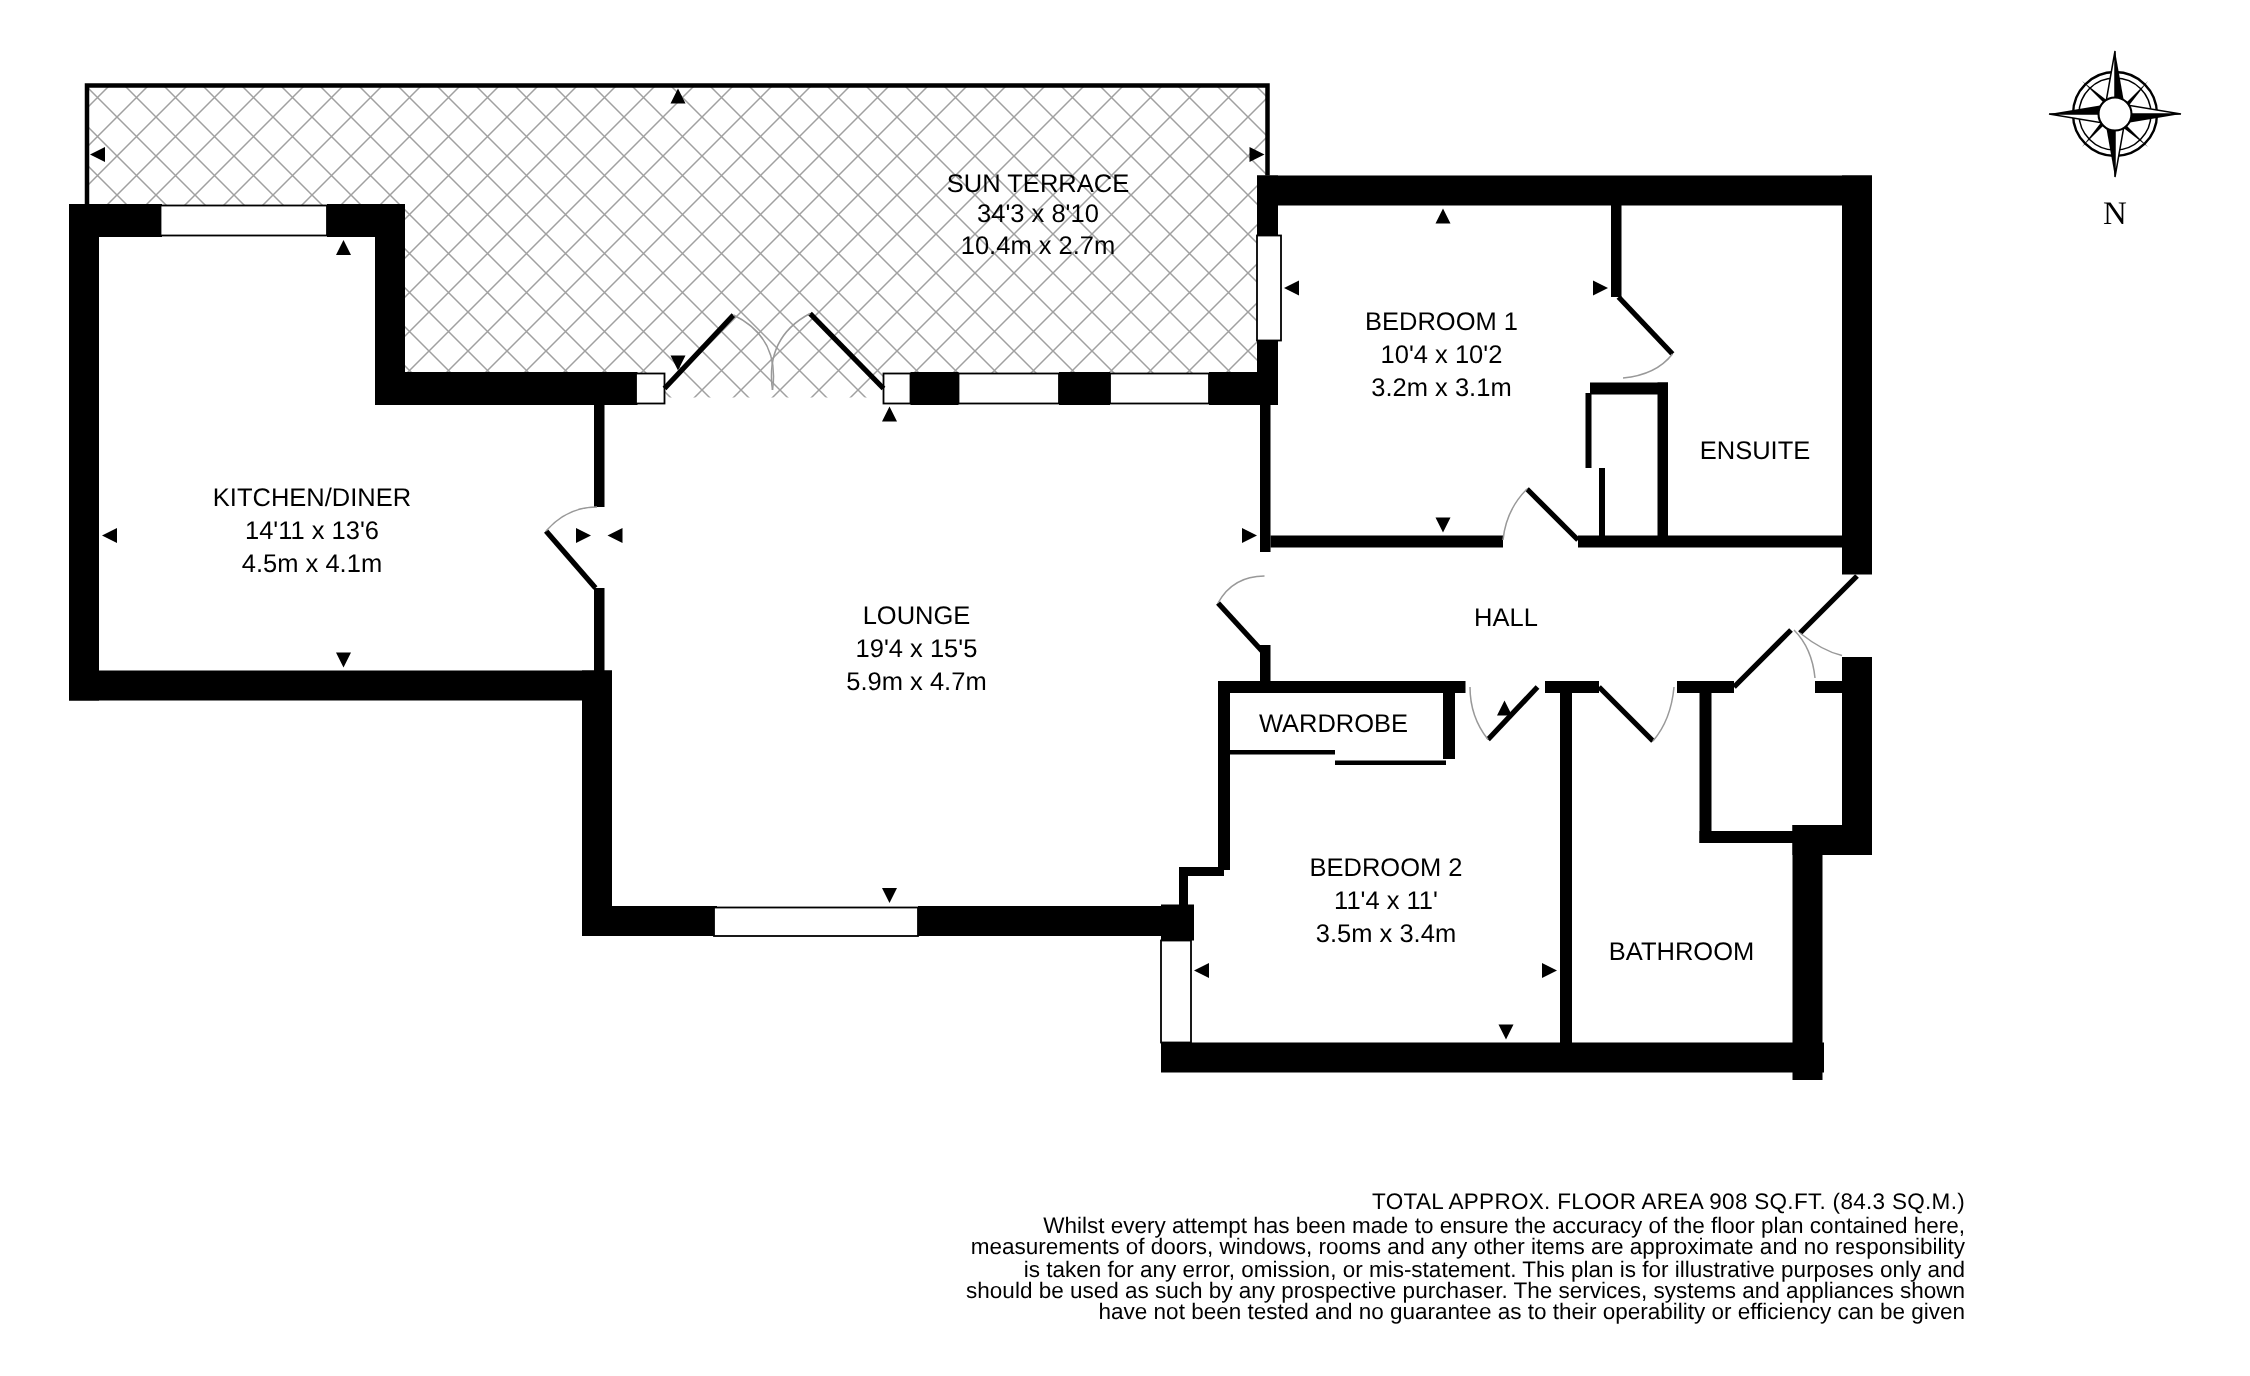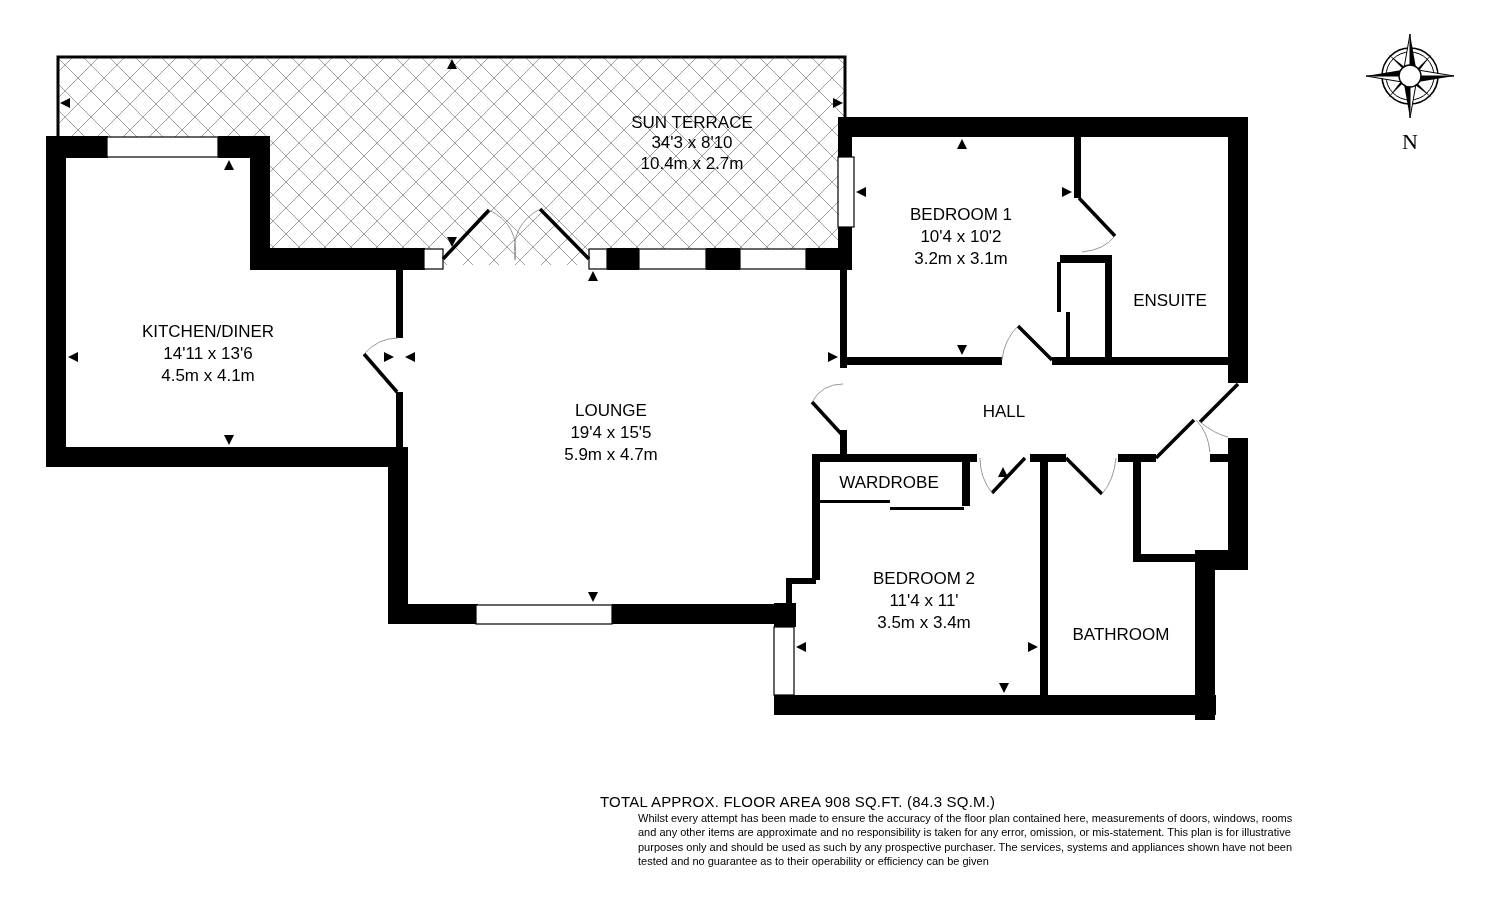--- a/index.html
+++ b/index.html
@@ -7,23 +7,23 @@
   #plan { position: absolute; left: 0; top: 0; width: 1500px; height: 917px; }
   .wall { fill: #000000; }
   .win { fill: #ffffff; stroke: #000; stroke-width: 1.2; }
   .thin { stroke: #000; stroke-width: 5; fill: none; }
   .door { stroke: #000; stroke-width: 3.5; fill: none; }
   .arc { stroke: #999; stroke-width: 1; fill: none; }
   .arrow { fill: #000; }
   .lbl { font-family: "Liberation Sans", sans-serif; font-size: 17px; fill: #000; text-anchor: middle; }
   .lbl-narrow { font-family: "Liberation Sans", sans-serif; font-size: 17px; fill: #000; text-anchor: middle; }
   .room-text { cursor: default; }
-  #footer { position: absolute; left: 600px; top: 792px; width: 710px; text-align: left; color: #000; font-family: "Liberation Sans", sans-serif; }
+  #footer { position: absolute; left: 600px; top: 792px; width: 710px; text-align: right; color: #000; font-family: "Liberation Sans", sans-serif; }
   #footer .area { font-size: 15px; line-height: 19px; letter-spacing: 0.2px; }
-  #footer .disc { font-size: 11px; line-height: 14.3px; margin-left: 38px; }
+  #footer .disc { font-size: 15px; line-height: 14.3px; margin-left: 38px; }
   #footer .made { font-size: 12.2px; line-height: 14.3px; }
 </style>
 </head>
 <body>
 
 <svg id="plan" viewBox="0 0 1500 917" xmlns="http://www.w3.org/2000/svg">
   <defs>
     <pattern id="hatch" patternUnits="userSpaceOnUse" width="26" height="26">
       <path d="M0,0 L26,26 M26,0 L0,26" stroke="#a0a0a0" stroke-width="1" fill="none"></path>
     </pattern>

